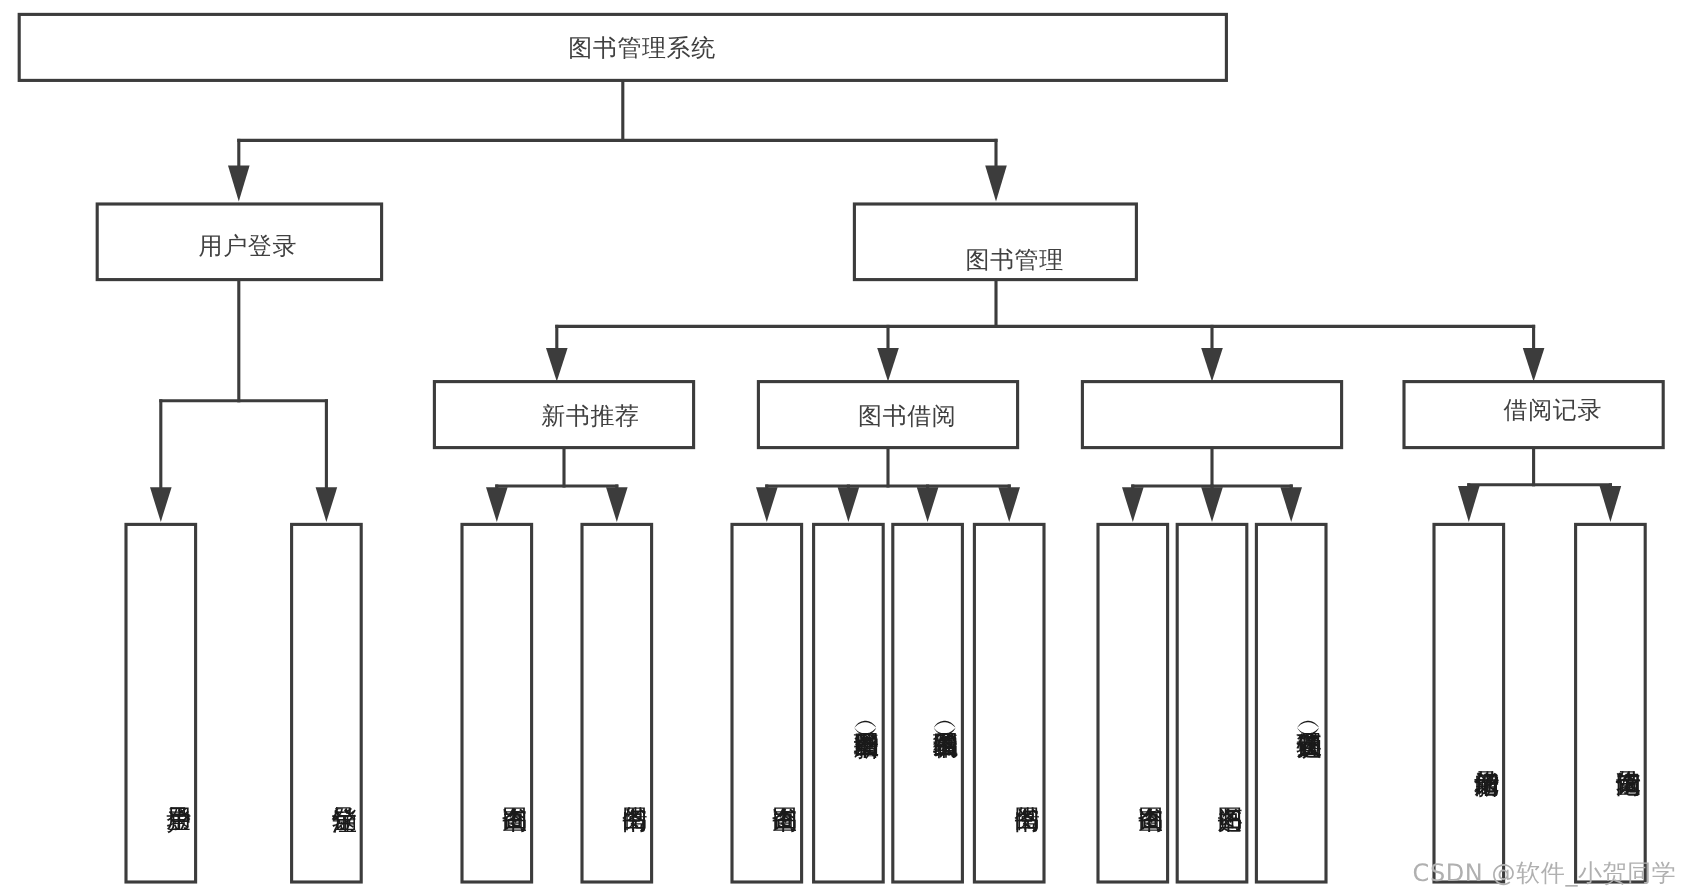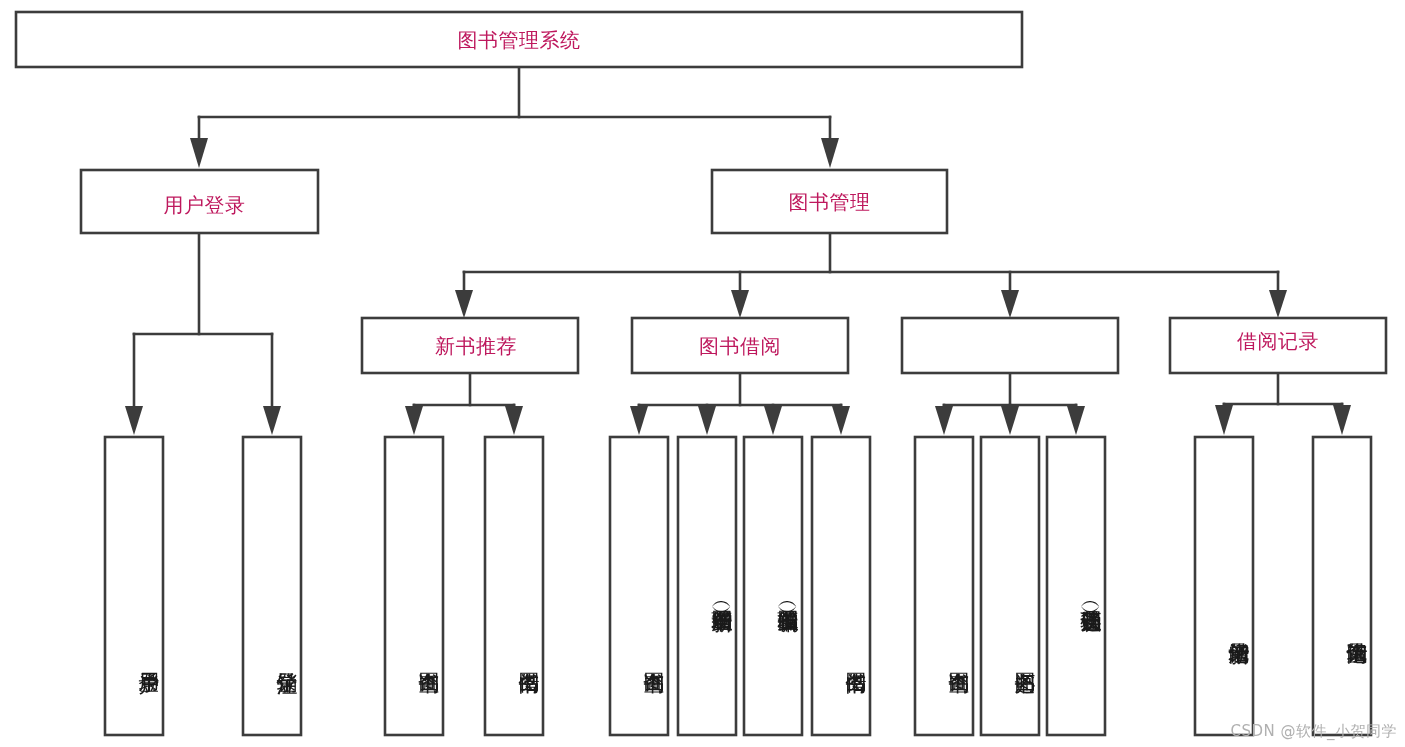--- a/index.html
+++ b/index.html
@@ -37,47 +37,48 @@
   }
   .arrow-head {
     fill: #3c3c3c;
     stroke: none;
   }
   .node-label-h {
     position: absolute;
     display: flex;
     align-items: center;
     justify-content: center;
-    color: #be185d;
+    color: #404040;
     font-size: 20px;
     line-height: 1.2;
     letter-spacing: 0.5px;
     white-space: nowrap;
     pointer-events: none;
+    padding-left: 16px;
   }
   .node-label-v {
     position: absolute;
     display: flex;
     align-items: flex-start;
     justify-content: center;
     color: #1a1a1a;
     font-size: 21px;
     line-height: 1.34;
     writing-mode: vertical-rl;
     text-orientation: upright;
     white-space: nowrap;
     pointer-events: none;
     overflow: hidden;
   }
   .watermark {
     position: absolute;
     right: 8px;
     bottom: 6px;
     color: #b0b0b0;
-    font-size: 15px;
+    font-size: 20px;
     letter-spacing: 0.5px;
     white-space: nowrap;
   }
 </style>
 </head>
 <body>
 
 <div id="diagram-root">
 
   <svg id="tree-svg" viewBox="0 0 1405 747">
@@ -179,22 +180,22 @@
     <rect class="node-box" x="915" y="437" width="58" height="298"></rect>
     <rect class="node-box" x="981" y="437" width="58" height="298"></rect>
     <rect class="node-box" x="1047" y="437" width="58" height="298"></rect>
 
     <rect class="node-box" x="1195" y="437" width="58" height="298"></rect>
     <rect class="node-box" x="1313" y="437" width="58" height="298"></rect>
   </svg>
 
   <div class="node-label-h" style="left:16px; top:12px; width:1006px; height:55px;">图书管理系统</div>
 
-  <div class="node-label-h" style="left:86px; top:170px; width:237px; height:70px;">用户登录</div>
-  <div class="node-label-h" style="left:712px; top:170px; width:235px; height:63px;">图书管理</div>
+  <div class="node-label-h" style="left:72px; top:170px; width:237px; height:70px;">用户登录</div>
+  <div class="node-label-h" style="left:712px; top:184px; width:235px; height:63px;">图书管理</div>
 
   <div class="node-label-h" style="left:362px; top:318px; width:228px; height:55px;">新书推荐</div>
   <div class="node-label-h" style="left:632px; top:318px; width:216px; height:55px;">图书借阅</div>
   <div class="node-label-h" style="left:1170px; top:318px; width:216px; height:45px;">借阅记录</div>
 
   <div class="node-label-v" style="left:105px; top:437px; width:58px; height:298px; padding-top:70px;">用户登录</div>
   <div class="node-label-v" style="left:243px; top:437px; width:58px; height:298px; padding-top:70px;">注销登录</div>
 
   <div class="node-label-v" style="left:385px; top:437px; width:58px; height:298px; padding-top:70px;">查询图书</div>
   <div class="node-label-v" style="left:485px; top:437px; width:58px; height:298px; padding-top:70px;">借阅图书</div>

